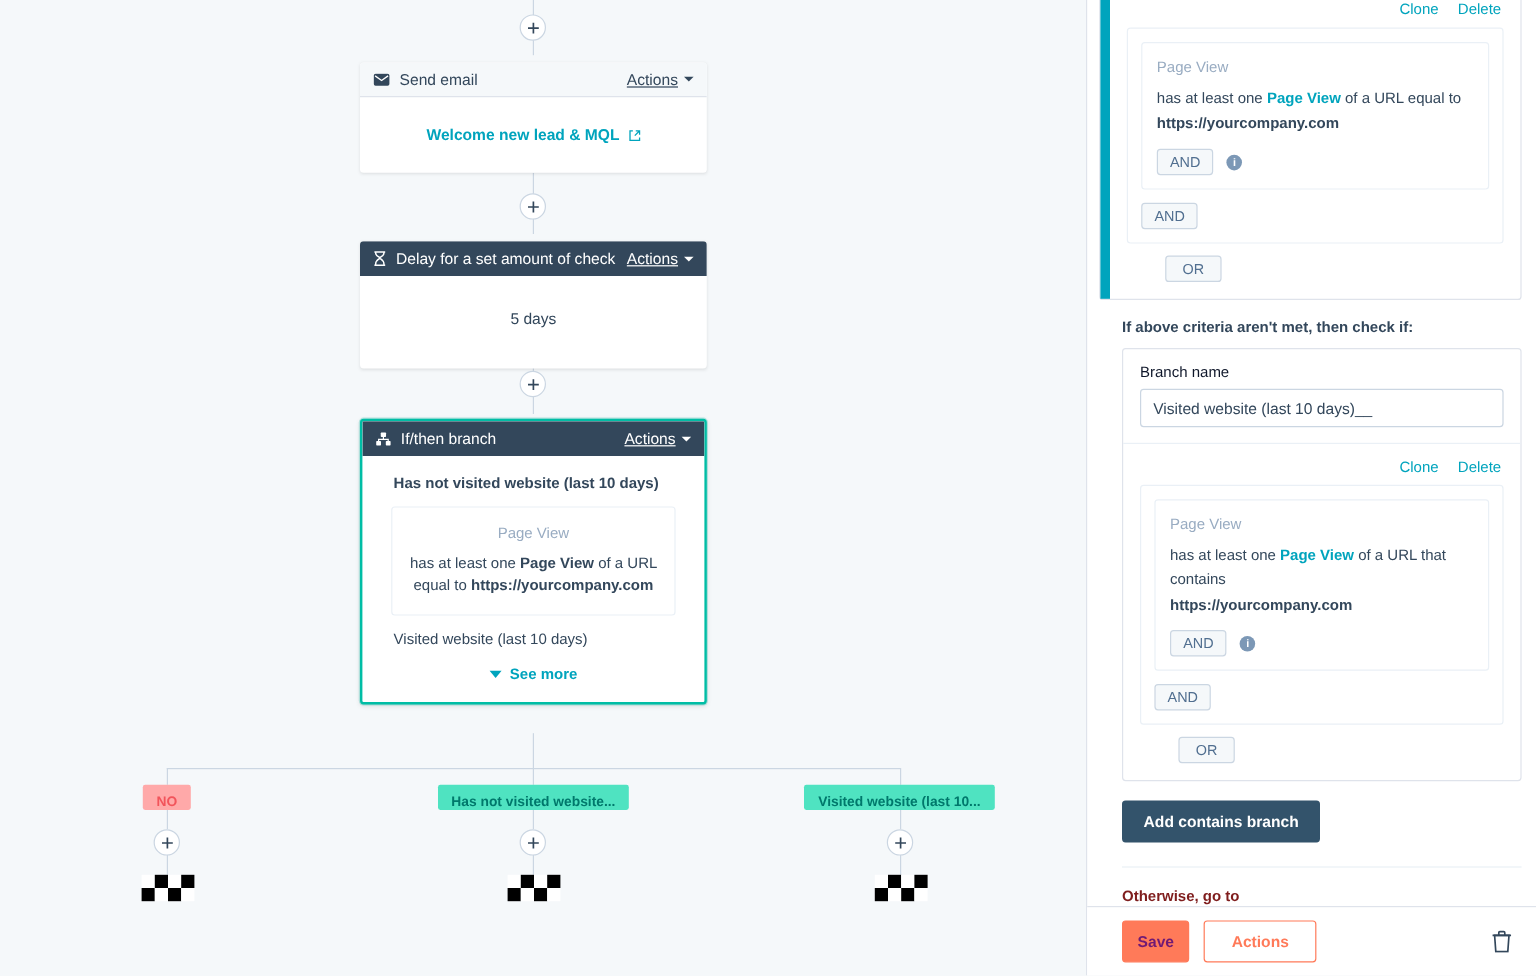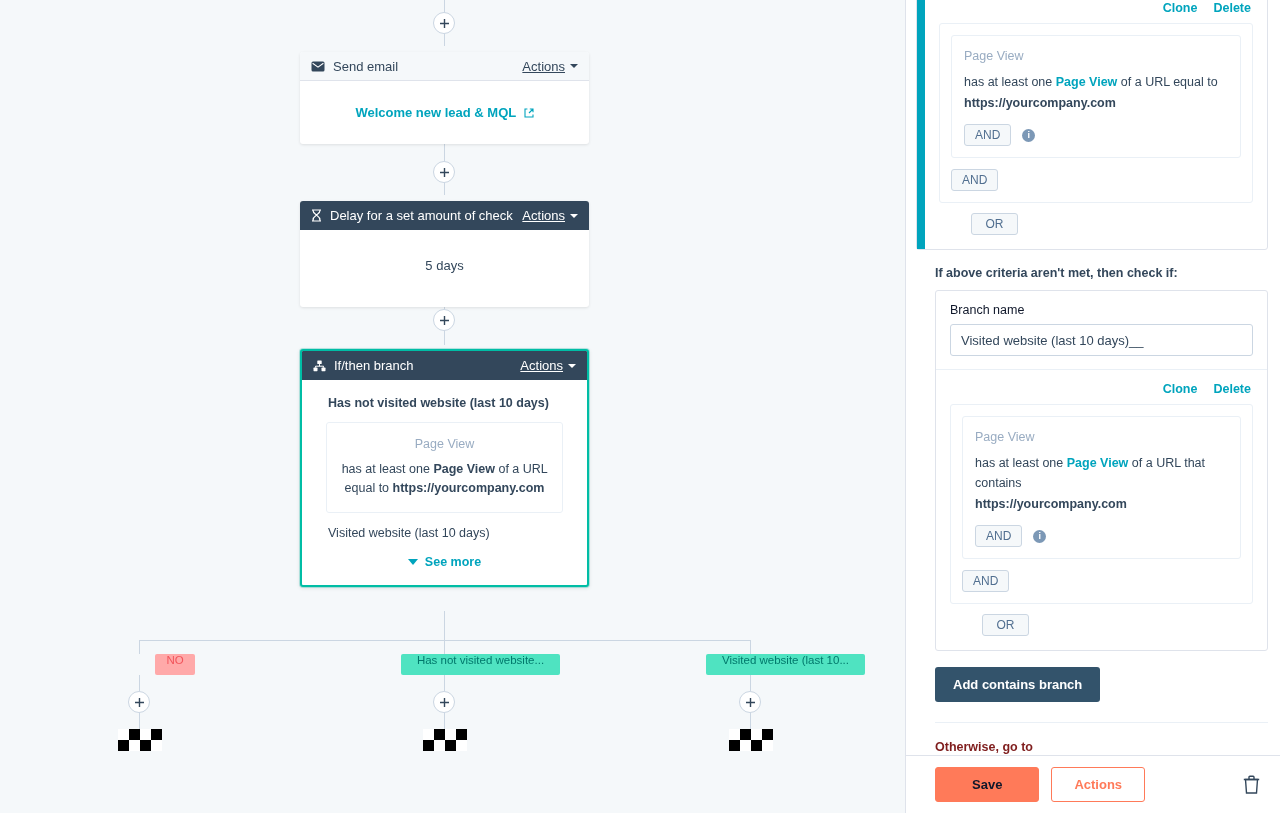--- a/index.html
+++ b/index.html
@@ -116,27 +116,26 @@
     width: 0; height: 0;
     border-left: 5px solid transparent;
     border-right: 5px solid transparent;
     border-top: 6px solid #00a4bd;
   }
 
   
   .branch-label {
     position: absolute;
     height: 21px;
-    display: flex; align-items: flex-start; justify-content: center;
-    font-size: 11.5px; font-weight: normal;
+    display: flex; align-items: flex-end; justify-content: center;
+    font-size: 11.5px; font-weight: bold;
     border-radius: 2px;
     z-index: 4;
     white-space: nowrap;
     overflow: hidden;
-    margin-left: 36px;
   }
   .branch-label.no { background: #ffa9a9; color: #f2545b; width: 40px; }
   .branch-label.teal { background: #4fe3c1; color: #00786b; }
 
   
   .flag { position: absolute; width: 44px; height: 28px; z-index: 4; }
   .flag .cell { position: absolute; width: 11px; height: 11px; }
   .flag .black { background: #000000; }
   .flag .white { background: #ffffff; }
 
@@ -168,21 +167,21 @@
     position: absolute; left: 0; top: 0;
     width: 8px; height: 100%;
     background: #00a4bd;
   }
   .sel-inner { padding: 0 14px 14px 22px; }
 
   .cd-row {
     display: flex; justify-content: flex-end; gap: 16px;
     font-size: 12.5px; margin-bottom: 8px; padding-right: 2px;
   }
-  .cd-link { color: #00a4bd; cursor: pointer; font-weight: bold; }
+  .cd-link { color: #00a4bd; cursor: pointer; }
 
   .filter-outer {
     border: 1px solid #eaf0f6;
     border-radius: 3px;
     padding: 11px;
     background: #fff;
   }
   .filter-inner {
     border: 1px solid #eaf0f6;
     border-radius: 3px;
@@ -261,24 +260,24 @@
   .panel-footer {
     flex: 0 0 auto;
     height: 58px;
     border-top: 1px solid #dfe3eb;
     background: #ffffff;
     display: flex; align-items: center;
     padding: 0 20px 0 29px;
     gap: 12px;
   }
   .btn-save {
-    background: #ff7a59; color: #0f172a;
+    background: #ff7a59; color: #701a75;
     border: 1px solid #ff7a59; border-radius: 3px;
     font-size: 13px; font-weight: bold;
-    padding: 9px 36px; cursor: pointer;
+    padding: 9px 12px; cursor: pointer;
     font-family: "Liberation Sans", sans-serif;
   }
   .btn-cancel {
     background: #ffffff; color: #ff7a59;
     border: 1px solid #ff7a59; border-radius: 3px;
     font-size: 13px; font-weight: bold;
     padding: 9px 22px; cursor: pointer;
     font-family: "Liberation Sans", sans-serif;
   }
   .trash-btn {

